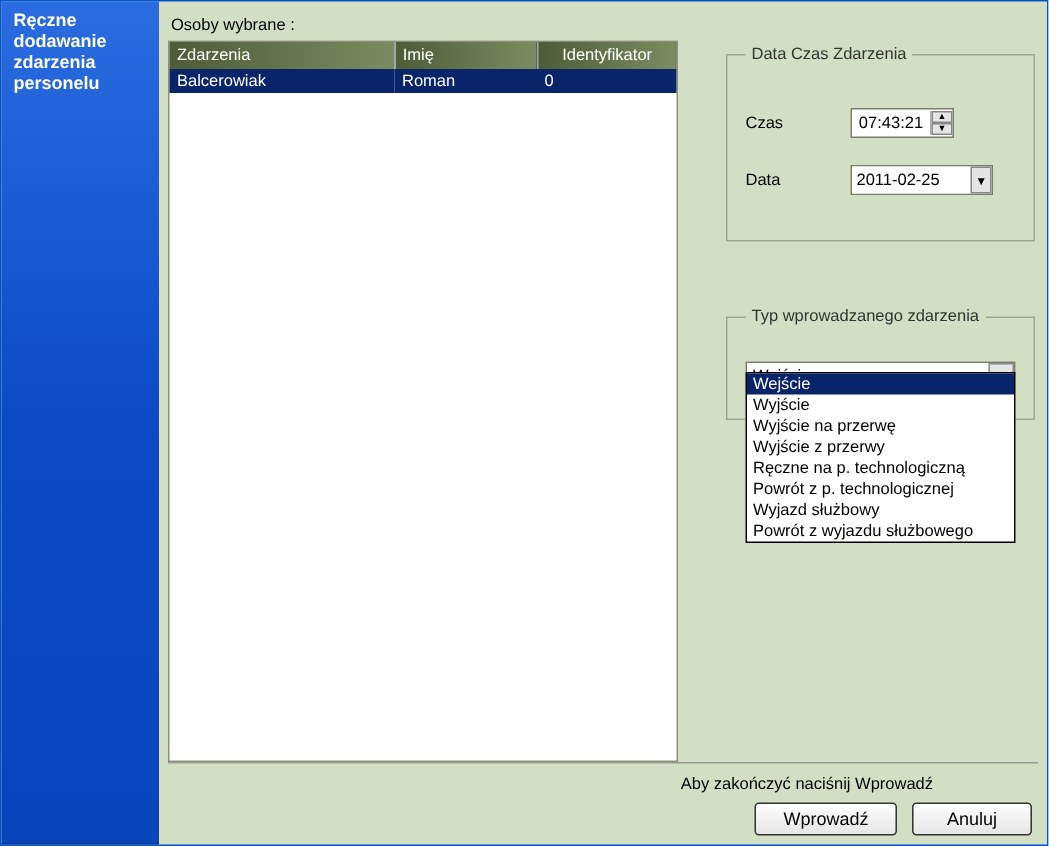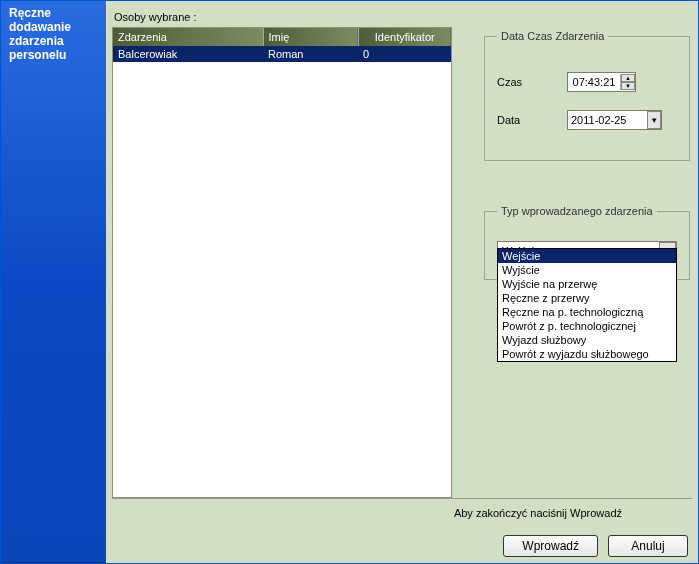--- a/index.html
+++ b/index.html
@@ -201,21 +201,21 @@
     .dropdown-list .option.sel {
       background: #0a246a;
       color: #fff;
     }
     .bottom-bar {
       border-top: 1px solid #999;
       padding-top: 8px;
       display: flex;
       flex-direction: column;
       align-items: flex-end;
-      gap: 16px;
+      gap: 6px;
     }
     .hint {
       font-size: 11px;
       padding-right: 70px;
     }
     .button-row {
       display: flex;
       gap: 10px;
       padding-right: 4px;
     }
@@ -293,21 +293,21 @@
         <fieldset class="event-type-fs">
           <legend>Typ wprowadzanego zdarzenia</legend>
           <div class="combo">
             <input type="text" value="Wejście" style="">
             <div class="dd-btn">▼</div>
           </div>
           <div class="dropdown-list">
             <div class="option sel">Wejście</div>
             <div class="option">Wyjście</div>
             <div class="option">Wyjście na przerwę</div>
-            <div class="option">Ręczne z przerwy</div>
+            <div class="option">Wyjście z przerwy</div>
             <div class="option">Ręczne na p. technologiczną</div>
             <div class="option">Powrót z p. technologicznej</div>
             <div class="option">Wyjazd służbowy</div>
             <div class="option">Powrót z wyjazdu służbowego</div>
           </div>
         </fieldset>
       </div>
 
     </div>
 

